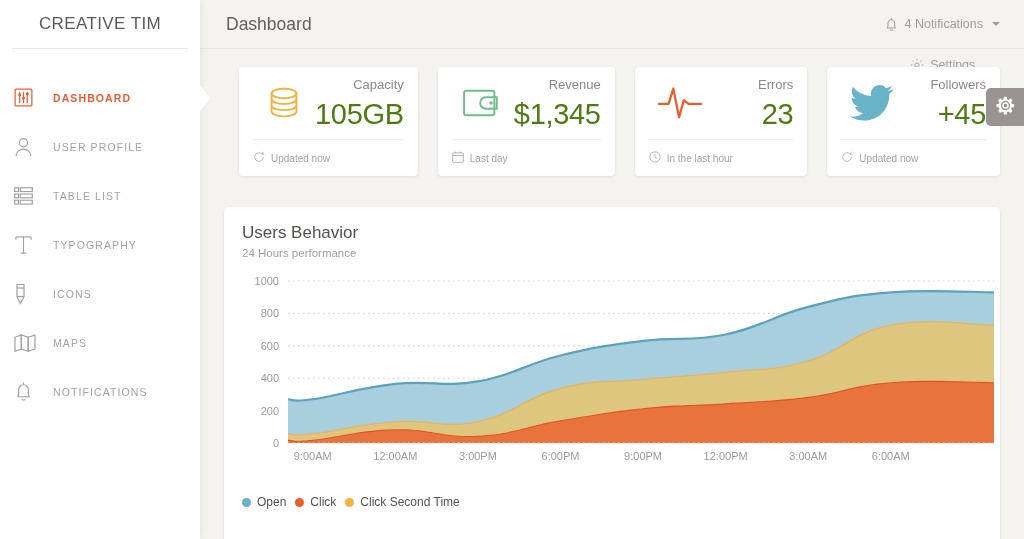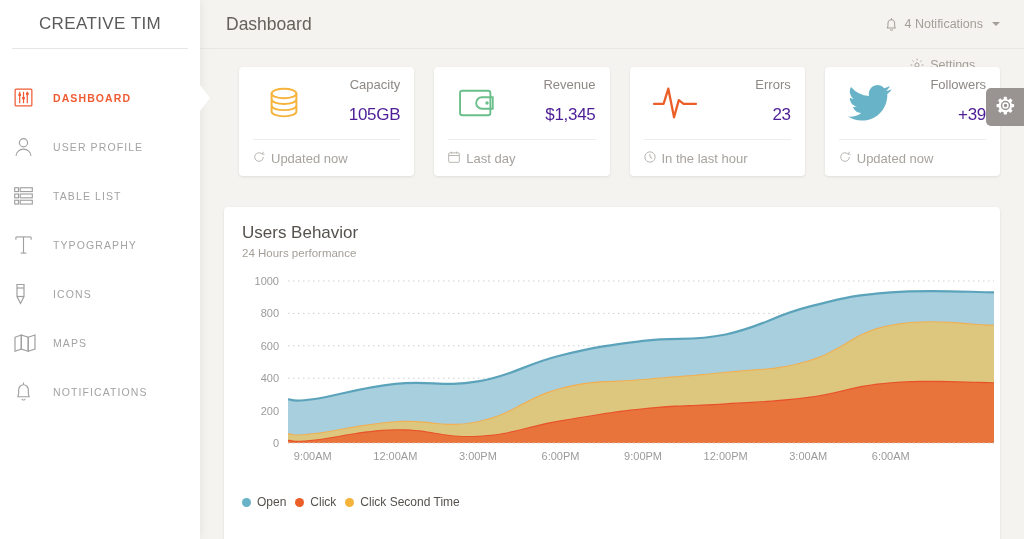--- a/index.html
+++ b/index.html
@@ -88,25 +88,25 @@
     background: #fff; border-radius: 4px;
     box-shadow: 0 1px 3px rgba(0,0,0,0.09);
     flex: 1 1 0; height: 109px;
     display: flex; flex-direction: column;
     padding: 0 14px;
   }
   .card-top { display: flex; align-items: center; height: 72px; }
   .card-ico { width: 62px; flex: 0 0 62px; display: flex; align-items: center; justify-content: center; }
   .card-txt { margin-left: auto; text-align: right; }
   .card-label { font-size: 13px; color: #8d8884; line-height: 16px; }
-  .card-value { font-size: 17px; color: #4c1d95; line-height: 29px; font-weight: 400; letter-spacing: -0.3px; margin-top: 7px; }
+  .card-value { font-size: 29px; color: #4d7c0f; line-height: 29px; font-weight: 400; letter-spacing: -0.3px; margin-top: 7px; }
   .card-sep { height: 1px; background: #ededed; }
   .card-foot {
     display: flex; align-items: center; gap: 6px;
-    height: 36px; font-size: 13px; color: #a7a39f;
+    height: 36px; font-size: 10px; color: #a7a39f;
   }
 
   
   .chart-card {
     background: #fff; border-radius: 4px;
     box-shadow: 0 1px 3px rgba(0,0,0,0.09);
     margin-top: 31px;
     padding: 16px 18px 0 18px;
     height: 340px;
   }
@@ -356,21 +356,21 @@
 
         <div class="card">
           <div class="card-top">
             <div class="card-ico">
               <svg width="44" height="38" viewBox="0 0 44 38" fill="#68b3c8">
                 <path d="M43 5.5c-1.6.7-3.3 1.2-5.1 1.4 1.8-1.1 3.2-2.8 3.9-4.9-1.7 1-3.6 1.8-5.6 2.2A8.9 8.9 0 0 0 29.7 1c-4.9 0-8.9 4-8.9 8.9 0 .7.1 1.4.2 2A25.3 25.3 0 0 1 3 3a8.9 8.9 0 0 0 2.8 11.9c-1.5 0-2.8-.4-4-1.1v.1c0 4.3 3.1 7.9 7.1 8.7-.7.2-1.5.3-2.3.3-.6 0-1.1-.1-1.7-.2 1.1 3.6 4.4 6.1 8.3 6.2a17.9 17.9 0 0 1-11 3.8c-.7 0-1.4 0-2.1-.1A25.2 25.2 0 0 0 14 36.5c16.4 0 25.3-13.6 25.3-25.3v-1.2c1.7-1.3 3.2-2.8 4.4-4.5z"></path>
               </svg>
             </div>
             <div class="card-txt">
               <div class="card-label">Followers</div>
-              <div class="card-value">+39</div>
+              <div class="card-value">+45</div>
             </div>
           </div>
           <div class="card-sep"></div>
           <div class="card-foot">
             <span>
               <svg width="12" height="12" viewBox="0 0 14 14" fill="none" stroke="#b5b1ad" stroke-width="1.1">
                 <path d="M12 7a5 5 0 1 1-1.6-3.6"></path>
                 <polyline points="12.4,0.9 10.6,3.6 13.4,3.9"></polyline>
               </svg>
             </span>

